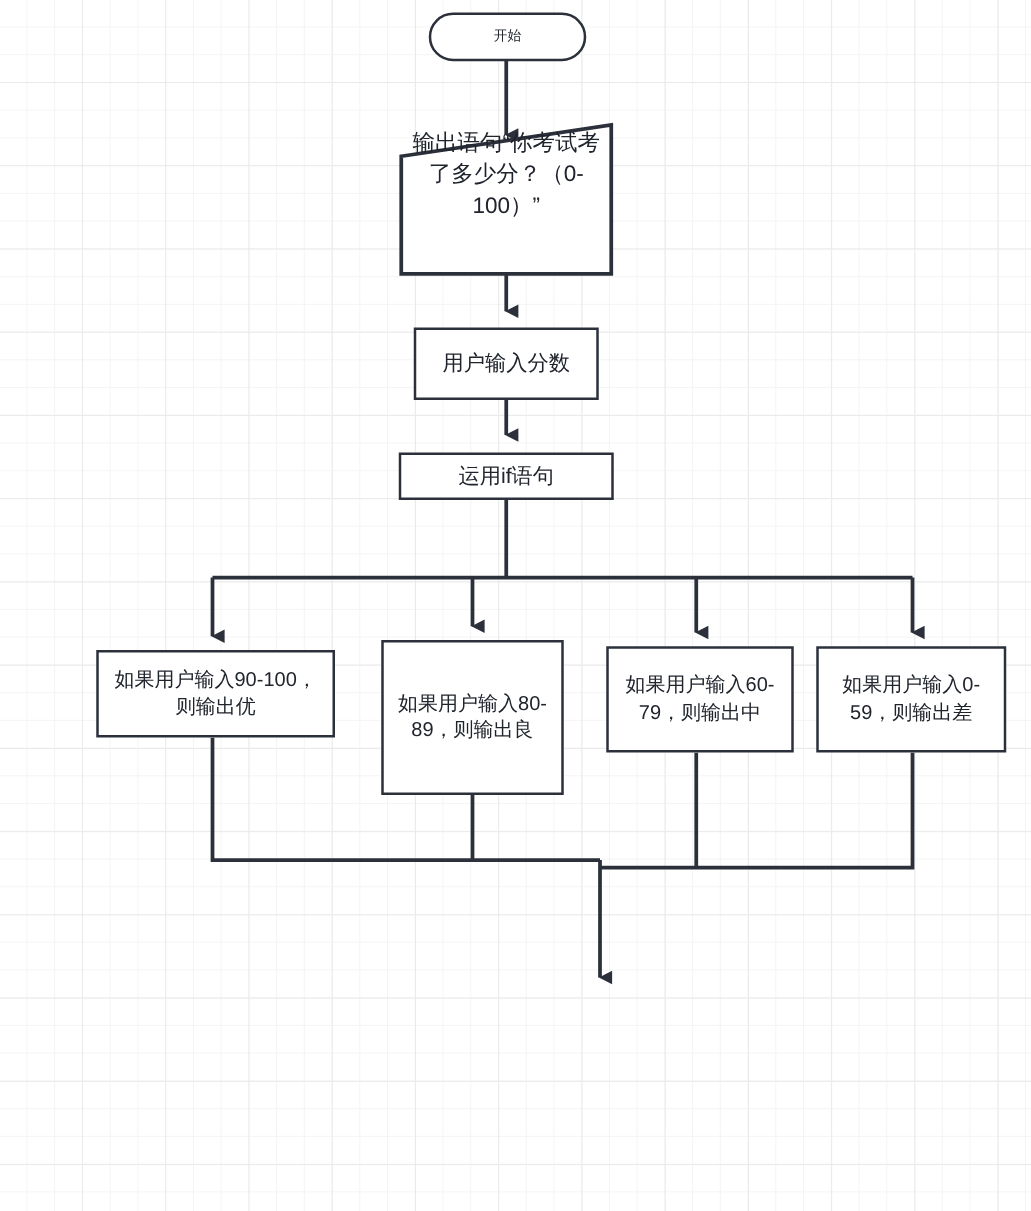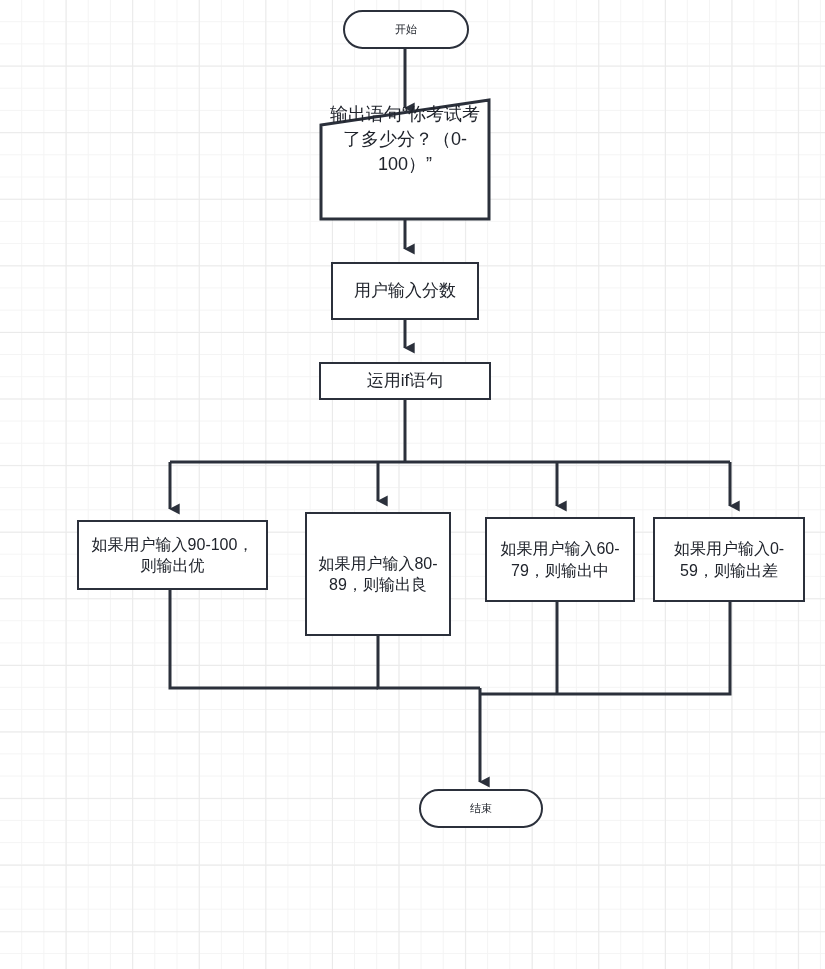--- a/index.html
+++ b/index.html
@@ -149,17 +149,14 @@
   </div>
 
   <div class="node branch" style="left:485px; top:517px; width:150px; height:85px;">
     <span>如果用户输入60-79，则输出中</span>
   </div>
 
   <div class="node branch" style="left:653px; top:517px; width:152px; height:85px;justify-content:flex-end;">
     <span>如果用户输入0-59，则输出差</span>
   </div>
 
-  <div class="node terminator" style="left:419px; top:789px; width:124px; height:39px;">
-    <span>结束</span>
-  </div>
 
 </div>
 
 </body></html>

